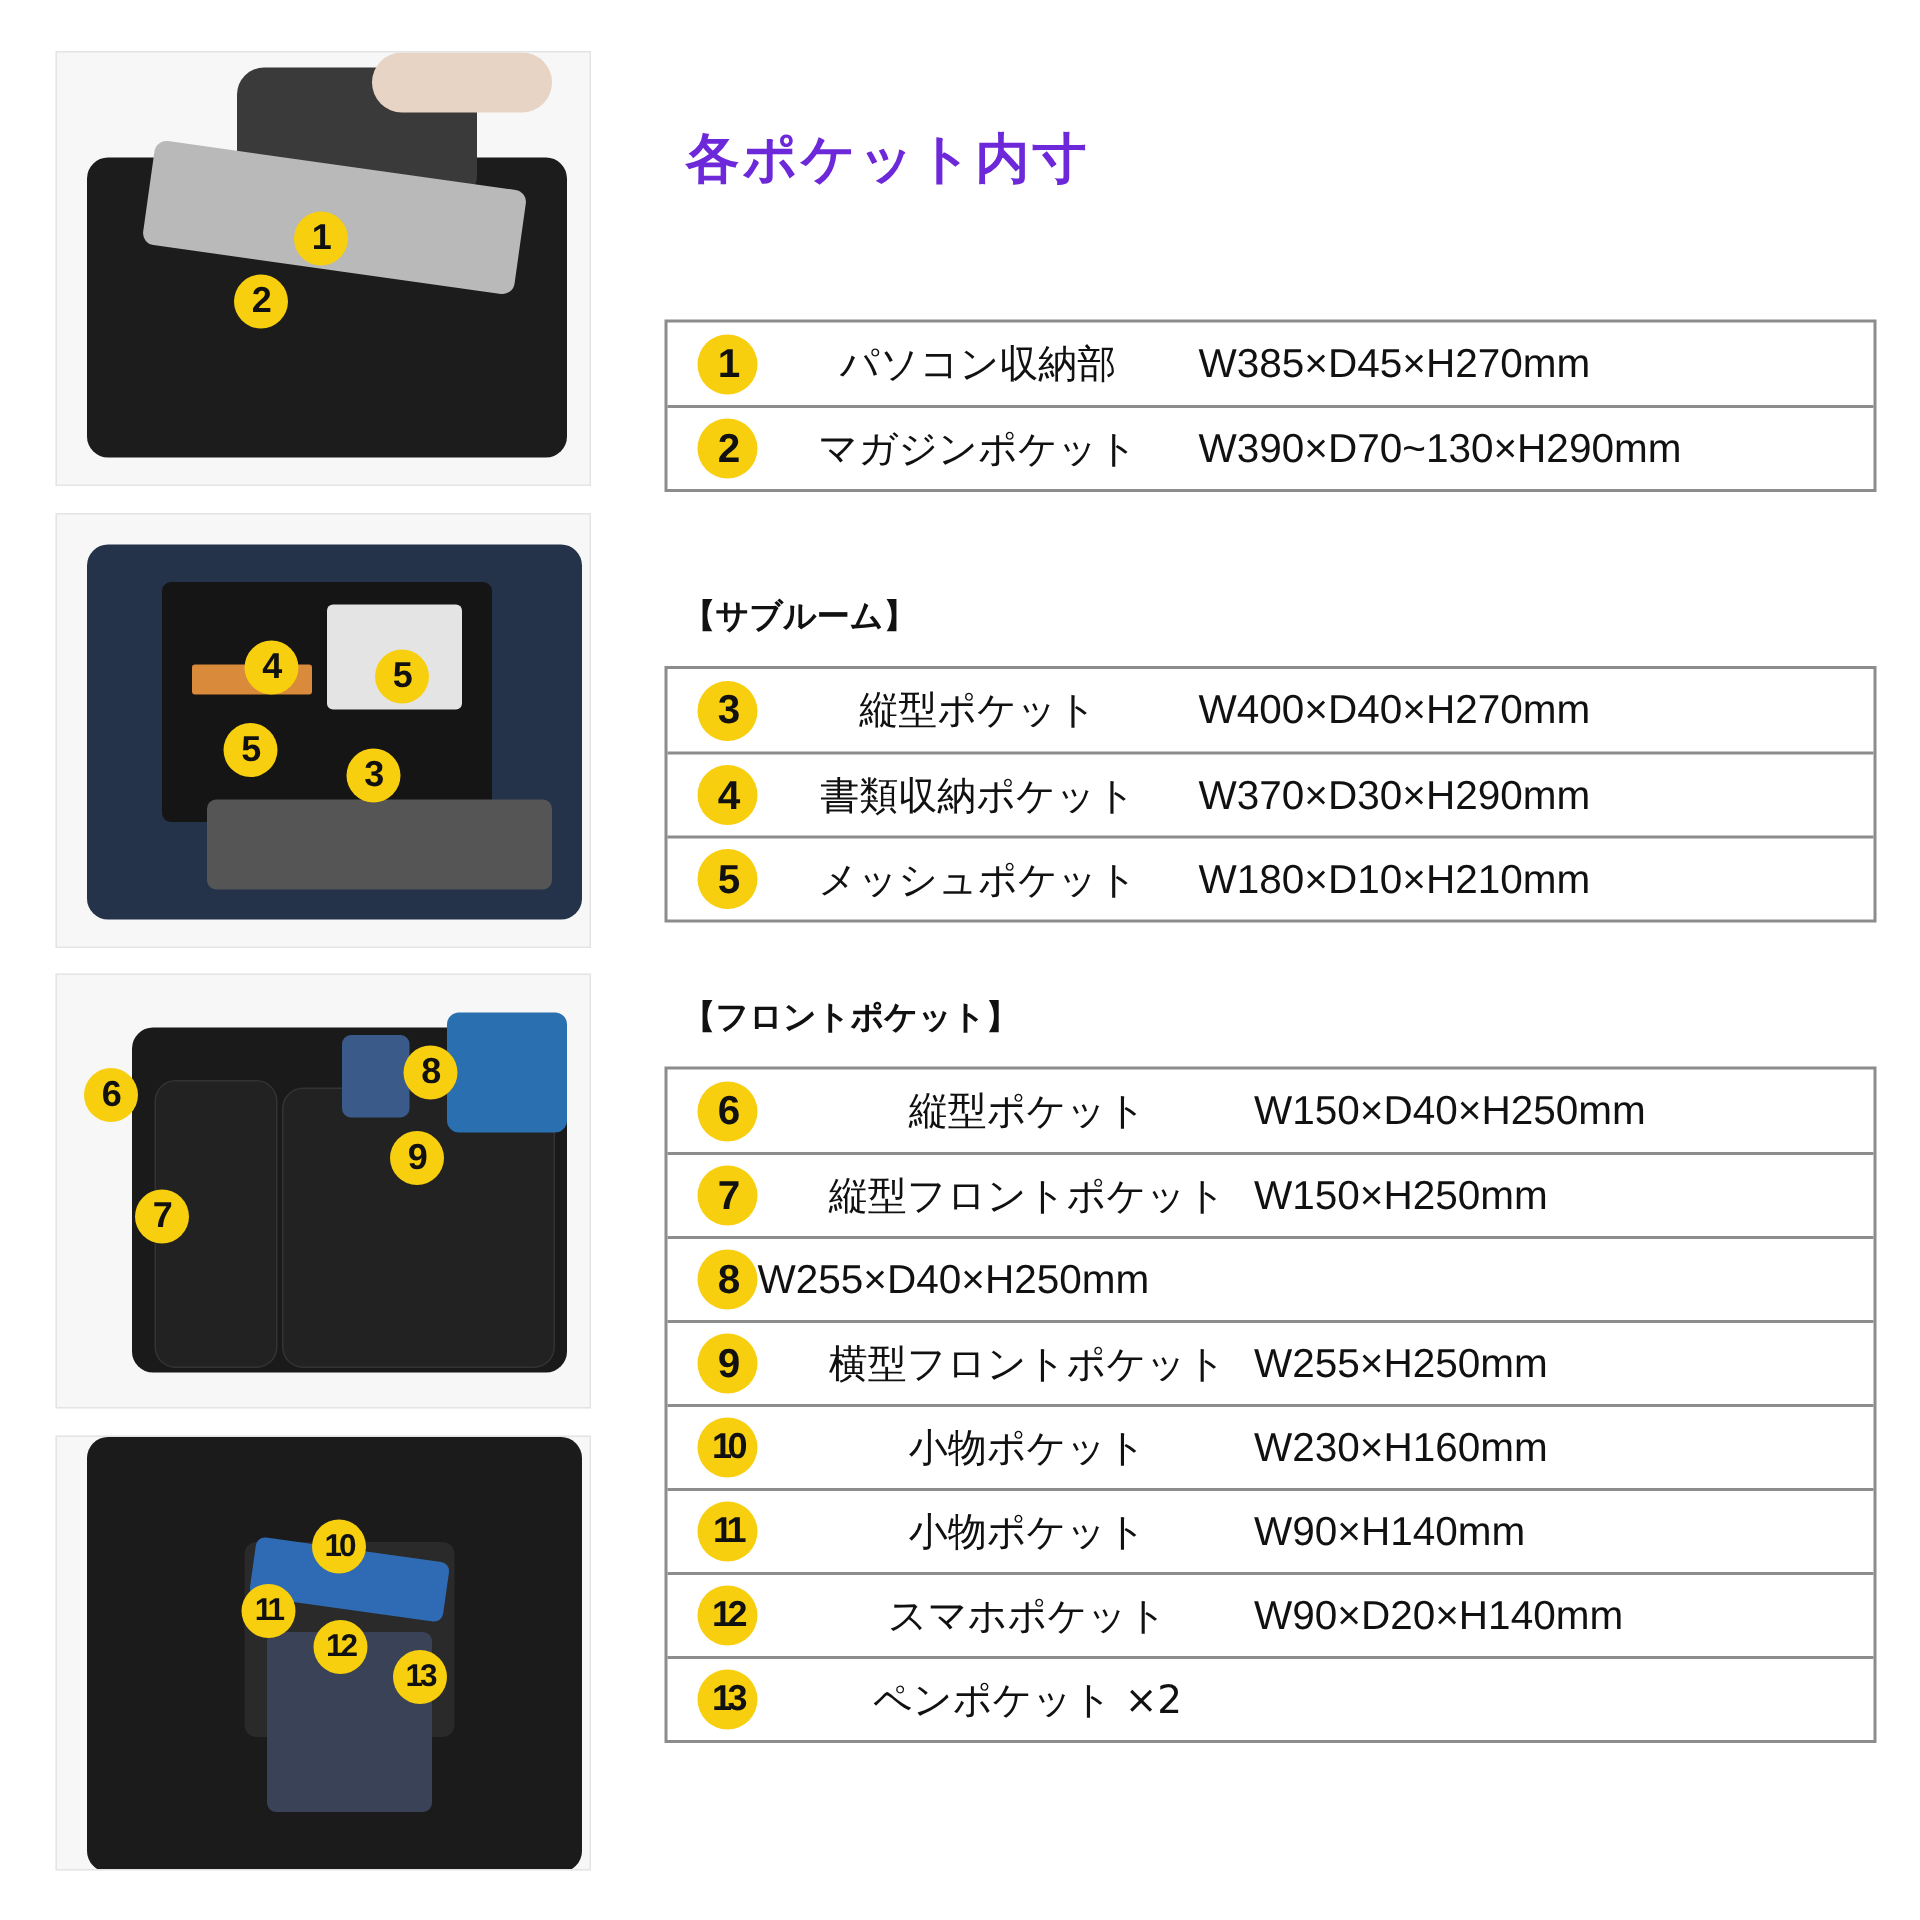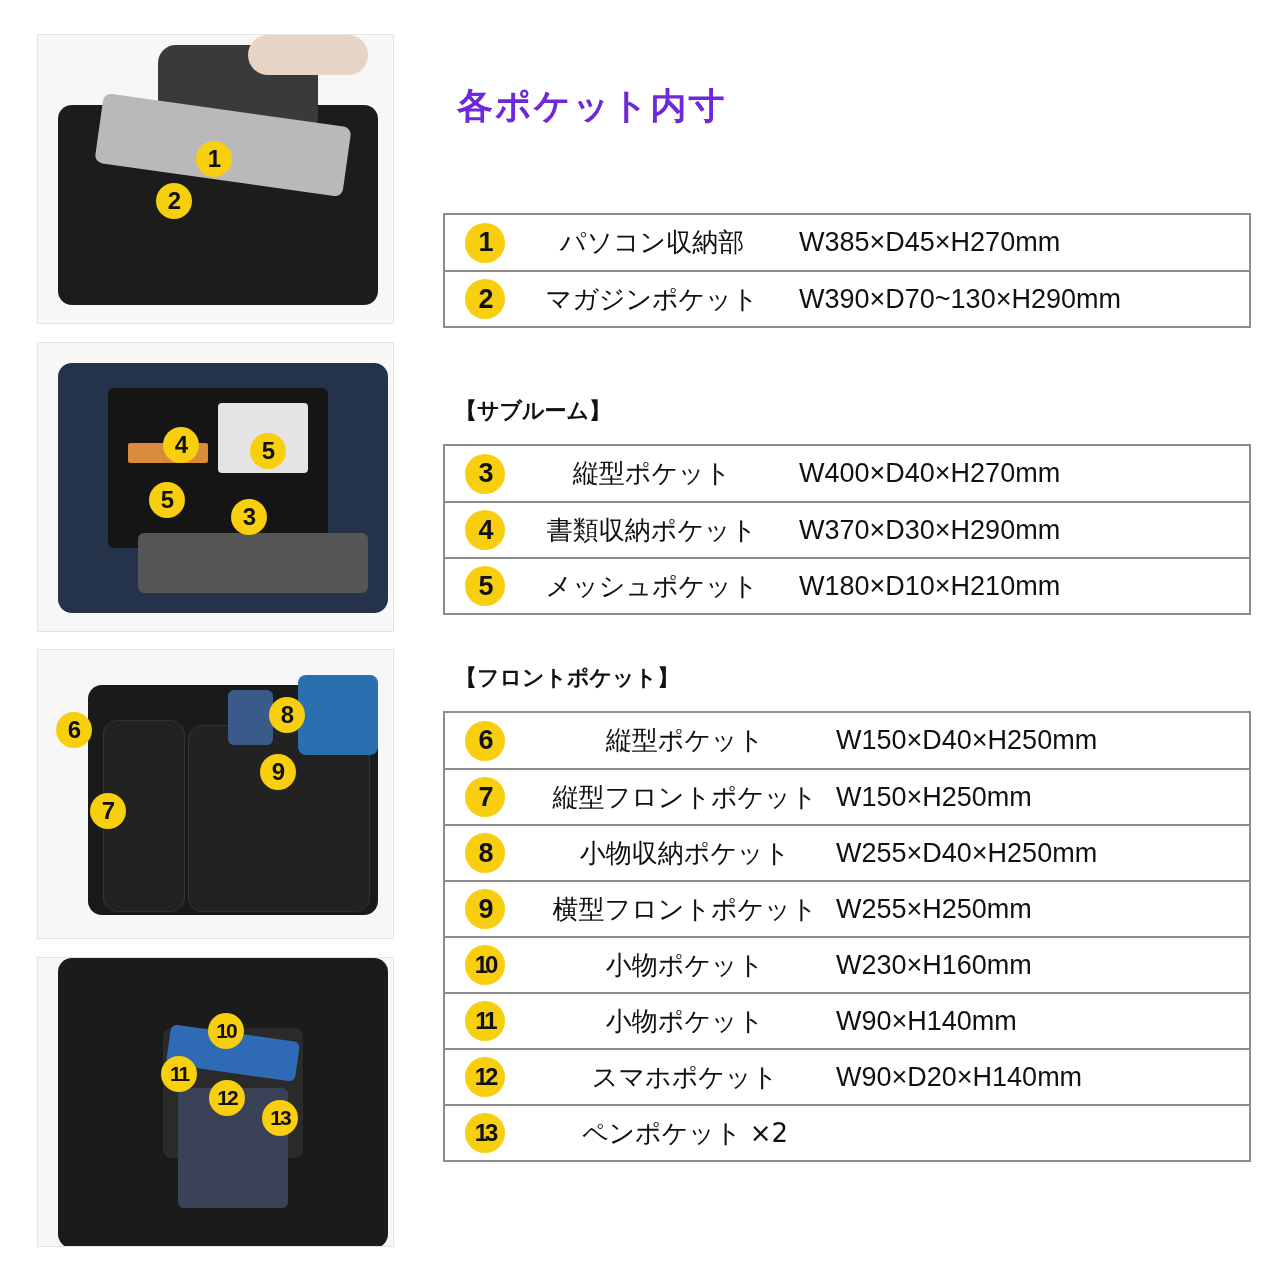--- a/index.html
+++ b/index.html
@@ -128,21 +128,20 @@
     <span class="name">縦型ポケット</span>
     <span class="dim">W150×D40×H250mm</span>
   </div>
   <div class="row">
     <span class="badge">7</span>
     <span class="name">縦型フロントポケット</span>
     <span class="dim">W150×H250mm</span>
   </div>
   <div class="row">
     <span class="badge">8</span>
-    <span class="name">小物収納ポケット</span>
     <span class="dim">W255×D40×H250mm</span>
   </div>
   <div class="row">
     <span class="badge">9</span>
     <span class="name">横型フロントポケット</span>
     <span class="dim">W255×H250mm</span>
   </div>
   <div class="row">
     <span class="badge two">10</span>
     <span class="name">小物ポケット</span>

